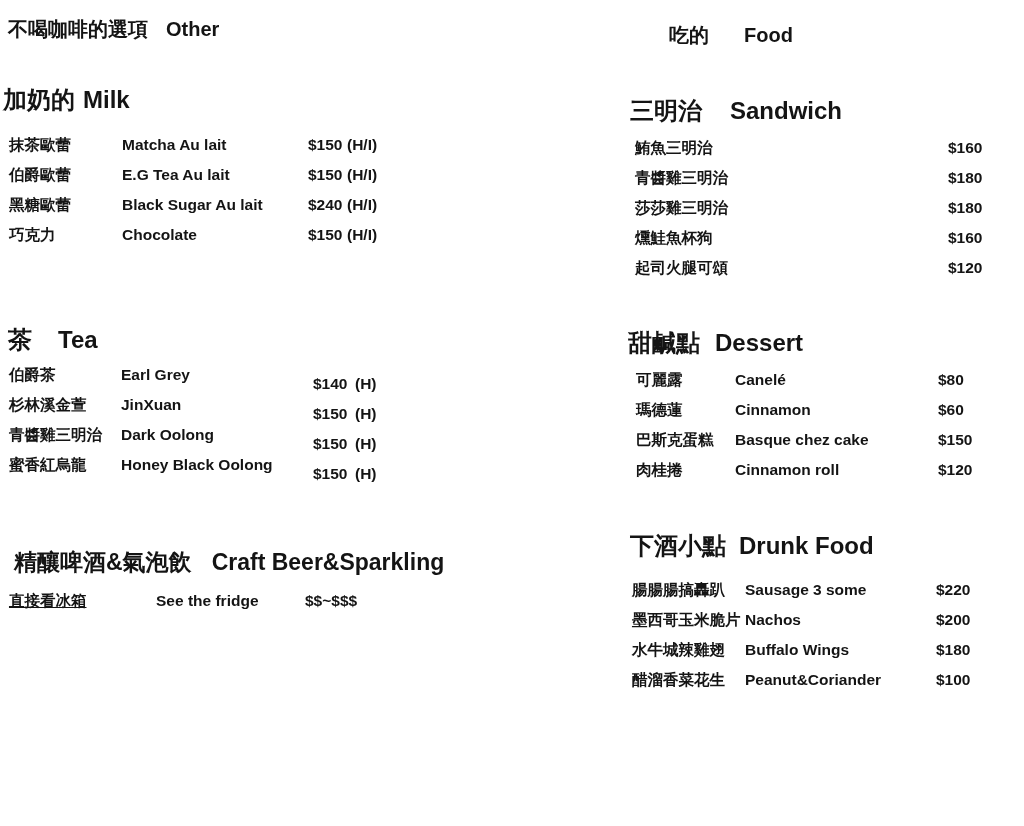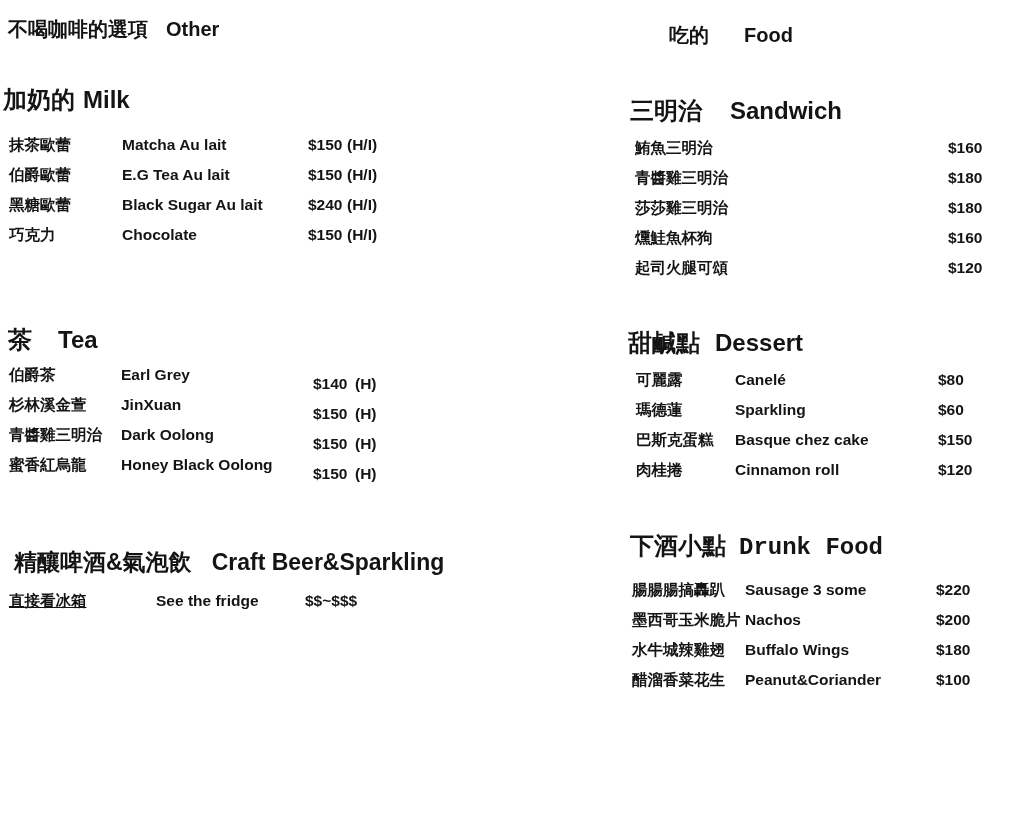--- a/index.html
+++ b/index.html
@@ -23,21 +23,21 @@
   .h-milk .en{margin-left:8px;}
   .h-tea{left:8px;top:327px;}
   .h-tea .en{margin-left:26px;}
   .h-beer{left:14px;top:549px;font-size:23px;}
   .h-beer .en{margin-left:20px;}
   .h-sandwich{left:630px;top:98px;}
   .h-sandwich .en{margin-left:28px;}
   .h-dessert{left:628px;top:330px;}
   .h-dessert .en{margin-left:15px;}
   .h-drunk{left:630px;top:533px;}
-  .h-drunk .en{margin-left:13px;font-family:Liberation Mono, monospace;}
+  .h-drunk .en{margin-left:13px;}
 
   .row{position:absolute;left:0;top:0;width:1024px;height:30px;line-height:30px;}
   .row span{position:absolute;top:0;white-space:nowrap;font-size:15.5px;font-weight:700;}
 
   
   .milk .zh{left:9px;}   .milk .en{left:122px;}  .milk .pr{left:308px;} .milk .nt{left:347px;}
   .tea  .zh{left:9px;}   .tea  .en{left:121px;}  .tea  .pr{left:313px;top:9px;} .tea .nt{left:355px;top:9px;}
   .beer .zh{left:9px;text-decoration:underline;}   .beer .en{left:120px;margin-left:36px;}  .beer .pr{left:305px;}
 
   
@@ -173,21 +173,21 @@
   </h2>
 
   <div class="dessert">
     <div class="row r0">
       <span class="zh">可麗露</span>
       <span class="en">Canelé</span>
       <span class="pr">$80</span>
     </div>
     <div class="row r1">
       <span class="zh">瑪德蓮</span>
-      <span class="en">Sparkling</span>
+      <span class="en">Cinnamon</span>
       <span class="pr">$60</span>
     </div>
     <div class="row r2">
       <span class="zh">巴斯克蛋糕</span>
       <span class="en">Basque chez cake</span>
       <span class="pr">$150</span>
     </div>
     <div class="row r3">
       <span class="zh">肉桂捲</span>
       <span class="en">Cinnamon roll</span>

